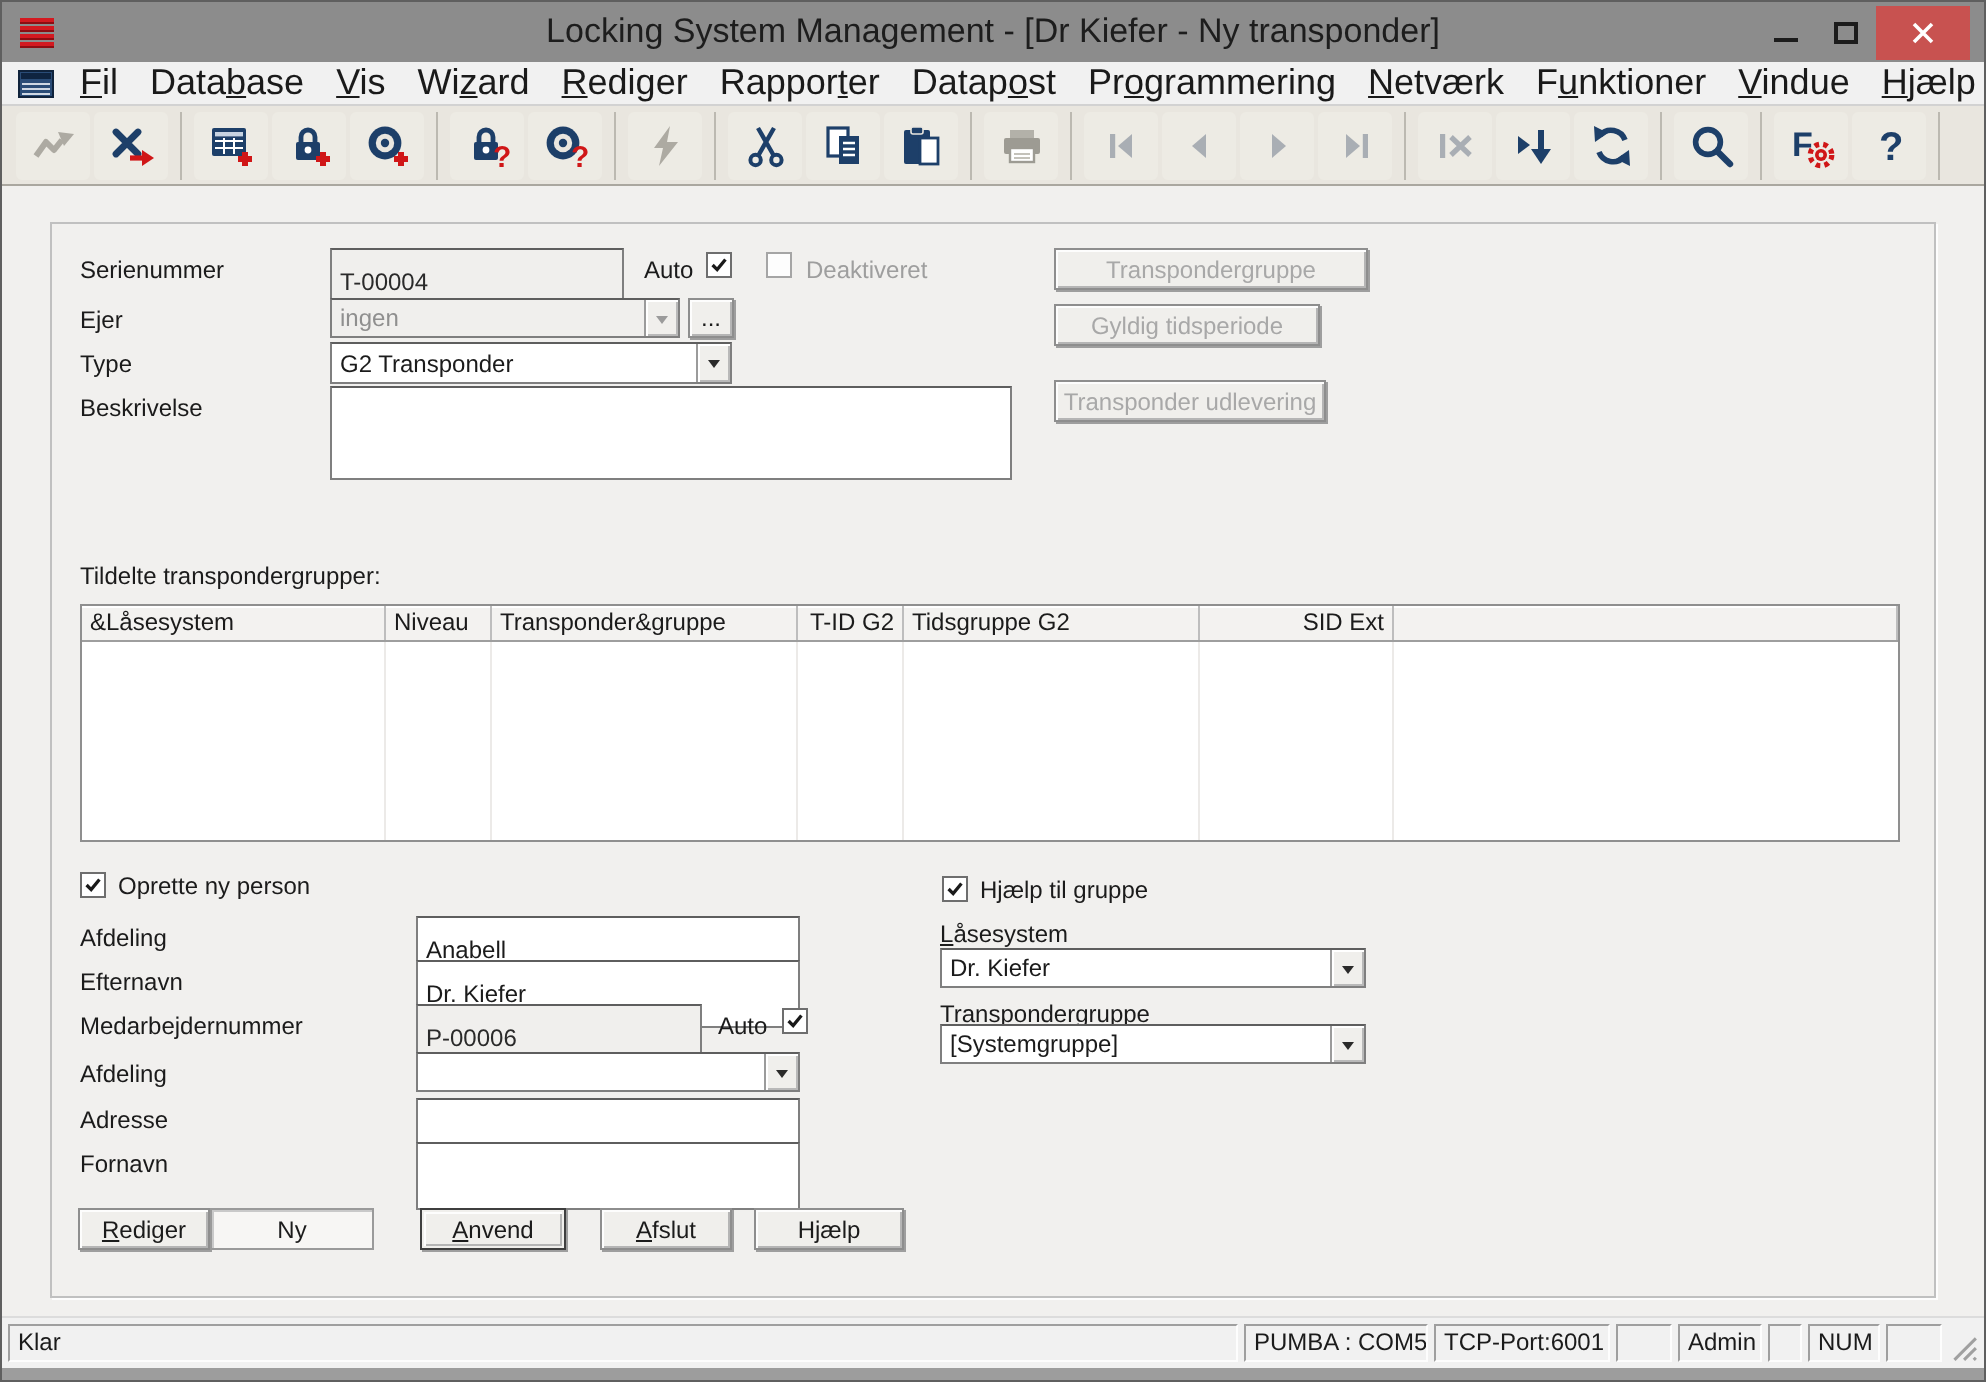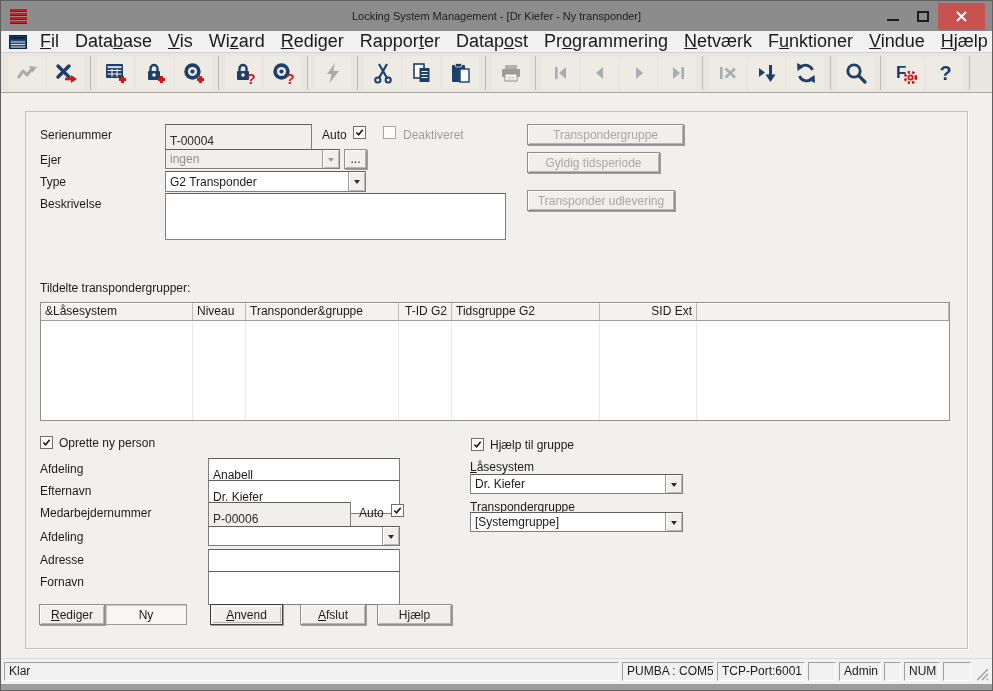--- a/index.html
+++ b/index.html
@@ -4,21 +4,21 @@
 <style>
   * { box-sizing: border-box; margin: 0; padding: 0; }
   html,body { background:#d8d8d8; font-family:"Liberation Sans", sans-serif; }
   .window { width:993px; height:691px; border:1px solid #5f5f5f; background:#f1f0ee;
             display:flex; flex-direction:column; position:relative; overflow:hidden; }
 
   
   .titlebar { height:30px; background:#8c8c8c; display:flex; align-items:center; position:relative; flex:0 0 auto; }
   .app-icon { margin-left:9px; width:17px; display:flex; flex-direction:column; gap:1px; z-index:2; }
   .app-icon i { display:block; height:3px; background:#d31920; border-bottom:1px solid #8d0d12; }
-  .title-text { position:absolute; left:0; right:0; text-align:center; font-size:11px; color:#1d1d1d; }
+  .title-text { position:absolute; left:0; right:0; text-align:center; font-size:17px; color:#1d1d1d; }
   .tb-controls { margin-left:auto; margin-right:7px; display:flex; align-items:flex-start; z-index:2; height:100%; }
   .tbtn { width:30px; height:100%; display:flex; align-items:center; justify-content:center; }
   .tbtn.min i { width:12px; height:2px; background:#1c1c1c; display:block; margin-top:8px; }
   .tbtn.max i { width:12px; height:11px; border:2px solid #1c1c1c; display:block; }
   .tbtn.close { width:47px; height:27px; margin-top:2px; background:#c85250; }
 
   
   .menubar { height:22px; background:#f1f1f1; border-bottom:1px solid #d2d2d2; display:flex; align-items:center;
              padding-left:8px; flex:0 0 auto; font-size:18px; color:#1a1a1a; }
   .menu-sys-icon { margin-right:5px; display:flex; }
@@ -334,21 +334,21 @@
             <path d="M2.5 6 L5 8.5 L9.5 3" fill="none" stroke="#1a1a1a" stroke-width="1.8"></path>
           </svg>
       </span>
       <span class="cb disabled" style="left:357px;top:14px">
         
       </span>
       <span class="lbl disabled" style="left:377px;top:16px">Deaktiveret</span>
 
       <div class="btn disabled" style="left:501px;top:12px;width:157px;height:21px">Transpondergruppe</div>
       <div class="btn disabled" style="left:501px;top:40px;width:133px;height:21px">Gyldig tidsperiode</div>
-      <div class="btn disabled" style="left:501px;top:78px;width:148px;height:21px">Transponder udlevering</div>
+      <div class="btn disabled" style="left:501px;top:78px;width:136px;height:21px">Transponder udlevering</div>
 
       <span class="lbl" style="left:14px;top:41px">Ejer</span>
       <div class="select disabled" style="left:139px;top:37px;width:175px;height:20px">
         <span class="val">ingen</span>
         <span class="dd">
             <i class="tri"></i>
           </span>
       </div>
       <div class="btn" style="left:318px;top:37px;width:23px;height:20px">...</div>
 

